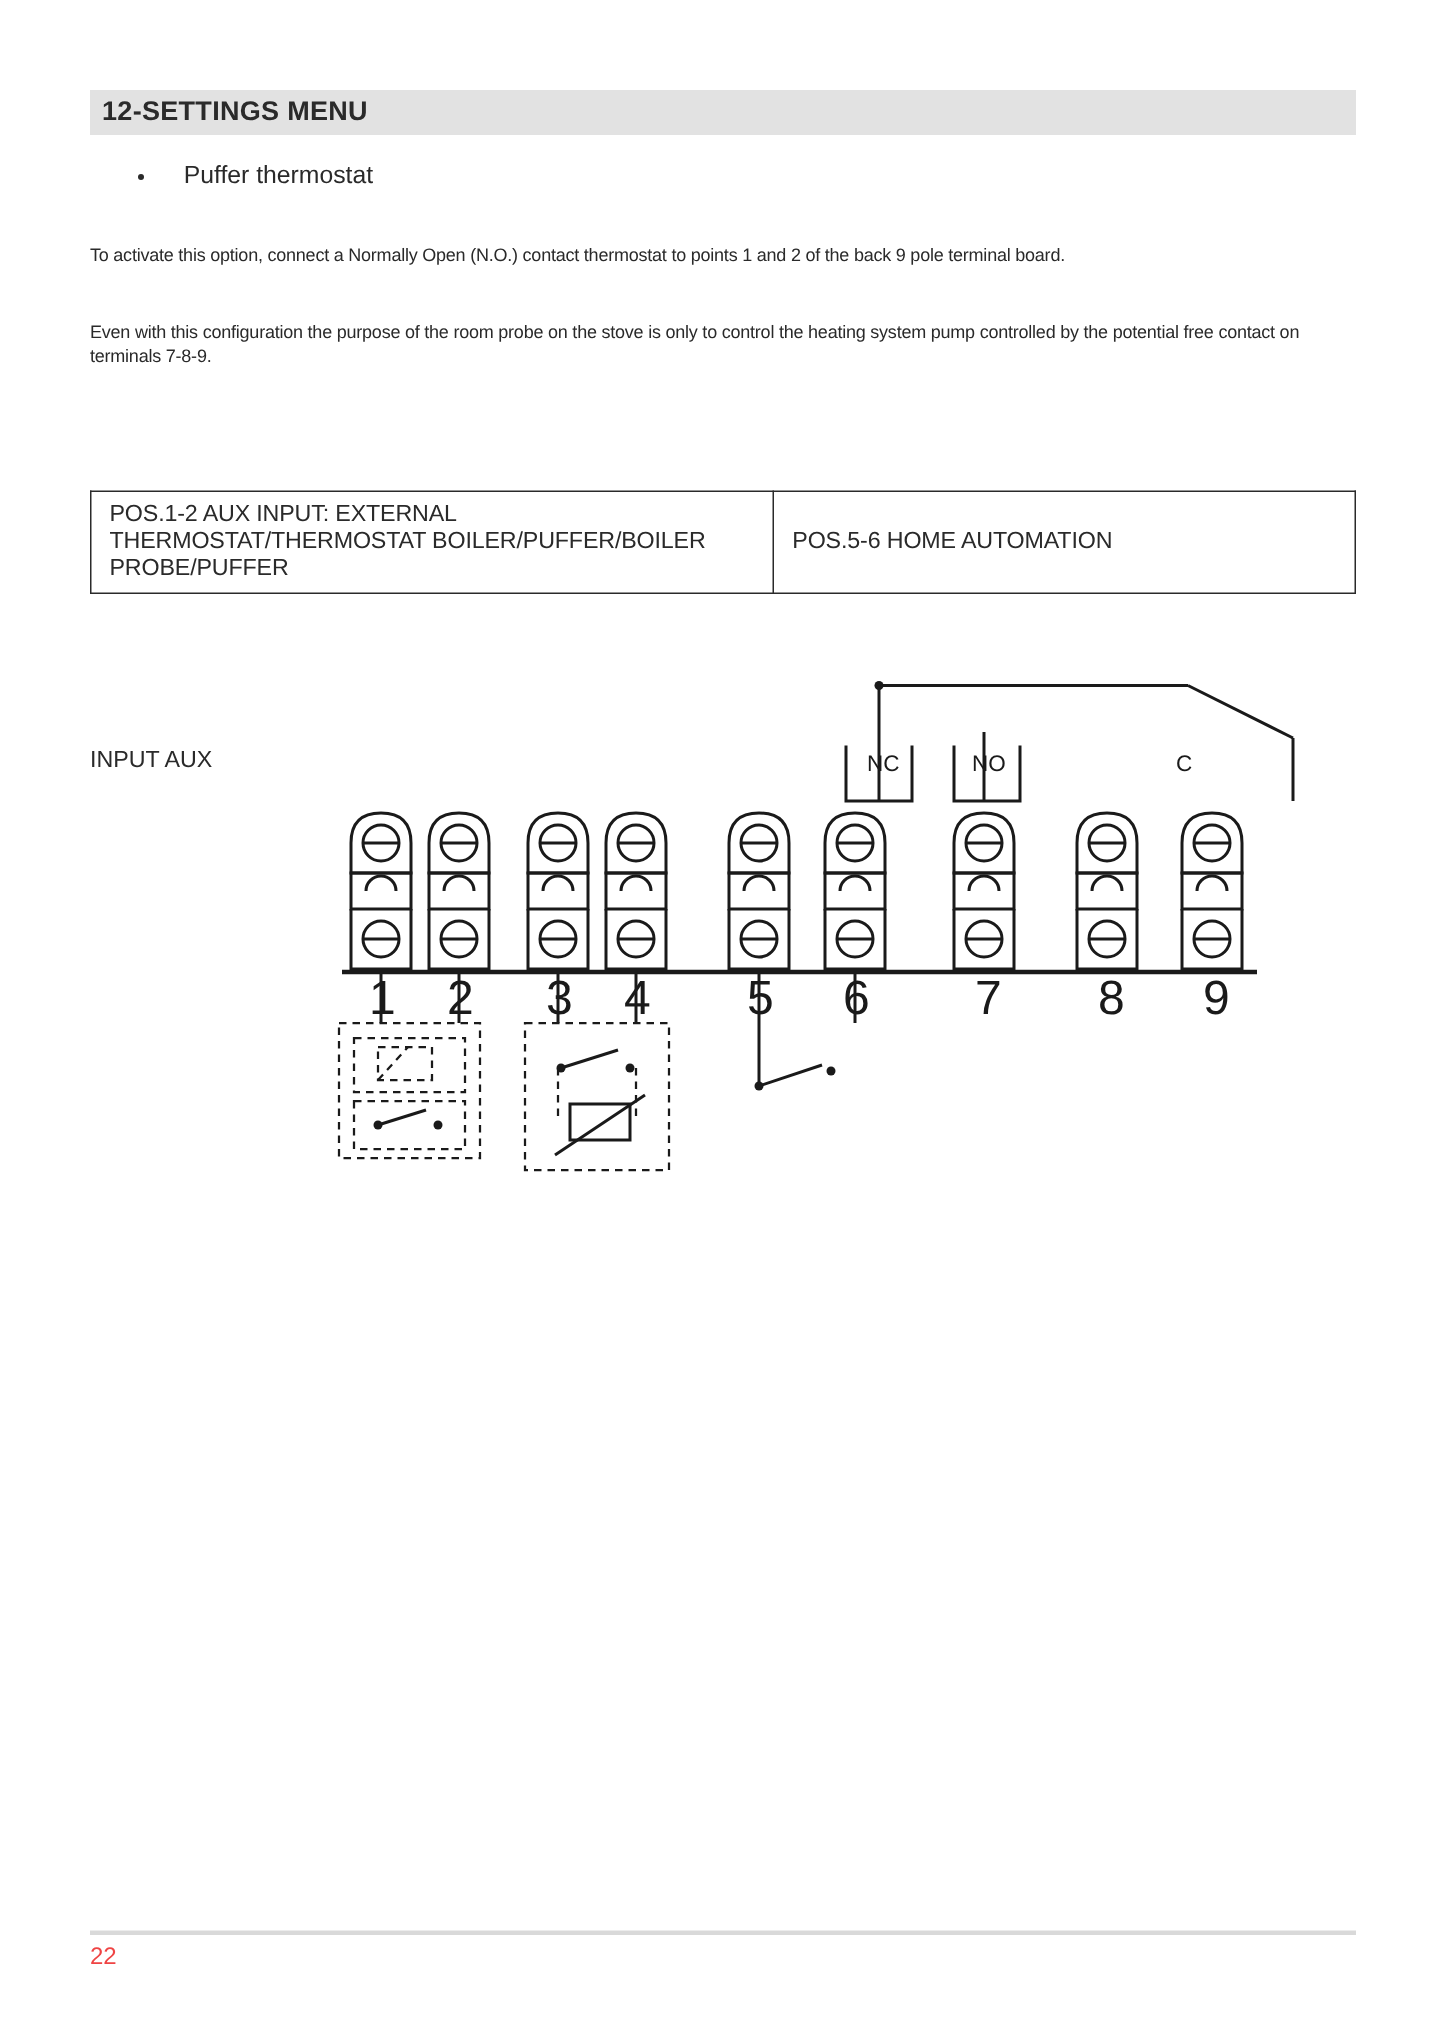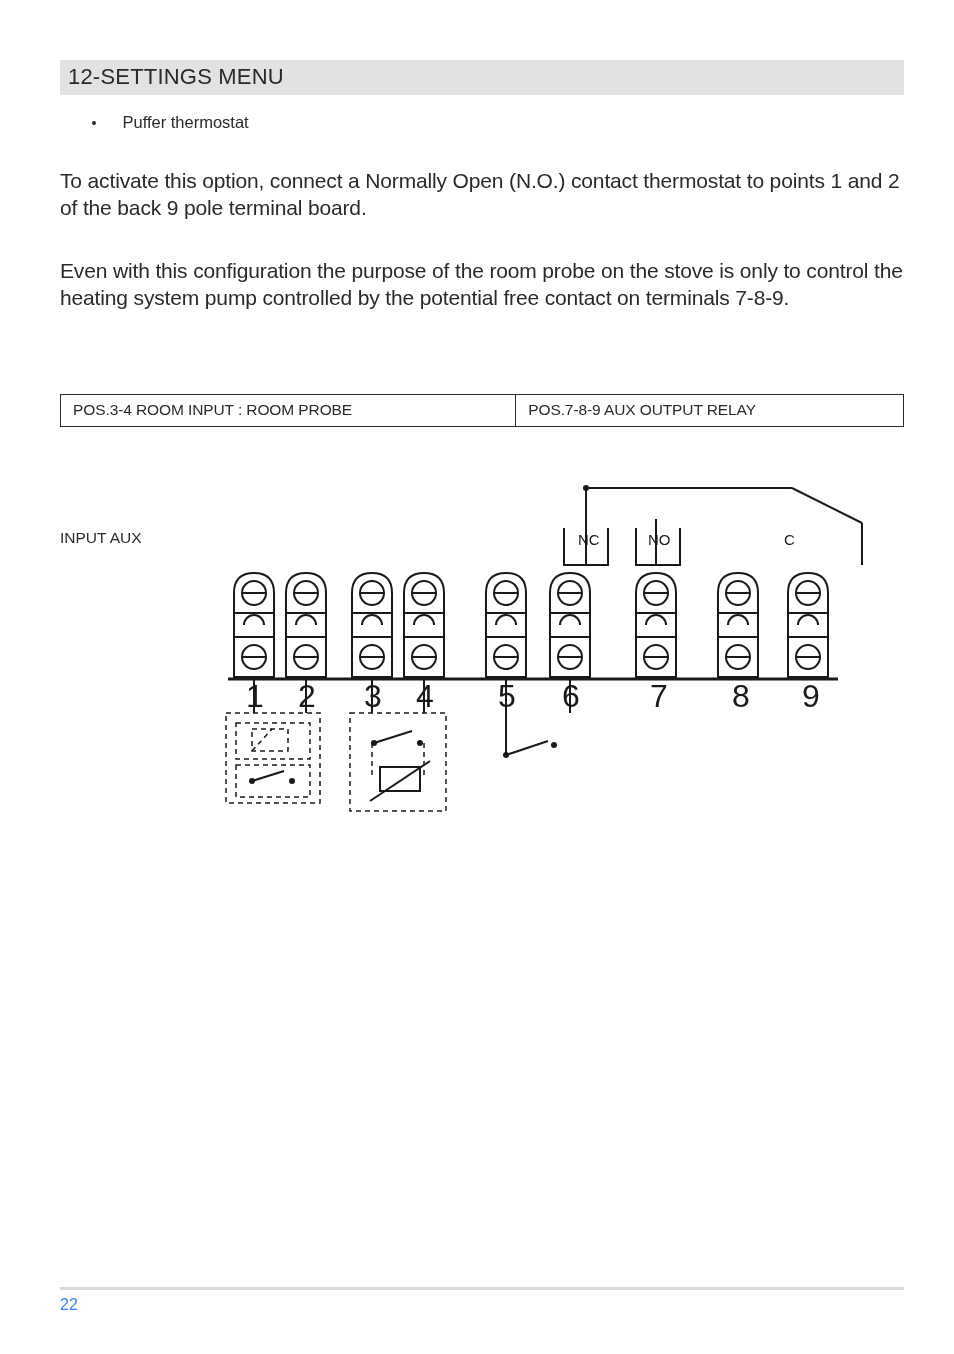--- a/index.html
+++ b/index.html
@@ -11,22 +11,22 @@
       color: #2a2a2a;
       padding: 60px 50px 40px 60px;
       position: relative;
     }
     .title-bar {
       background: #e2e2e2;
       padding: 4px 8px 5px 8px;
       margin-bottom: 18px;
     }
     .title-bar h1 {
-      font-size: 22px;
-      font-weight: 400;
+      font-size: 18px;
+      font-weight: 700;
       letter-spacing: 0.2px;
     }
     .bullet-row {
       padding-left: 32px;
       margin-bottom: 2px;
     }
     .bullet-row .dot {
       display: inline-block;
       width: 4px;
       height: 4px;
@@ -34,21 +34,21 @@
       border-radius: 50%;
       vertical-align: middle;
       margin-right: 22px;
     }
     .bullet-row .bl {
       font-weight: 400;
       font-size: 16.5px;
       vertical-align: middle;
     }
     .para {
-      font-size: 21px;
+      font-size: 12px;
       line-height: 1.28;
       letter-spacing: -0.15px;
       margin-top: 36px;
     }
     .tbl {
       border-collapse: collapse;
       width: 100%;
       margin-top: 82px;
       font-size: 15.5px;
     }
@@ -76,43 +76,43 @@
       right: 50px;
       bottom: 40px;
     }
     .footer .line {
       height: 3px;
       background: #d9d9d9;
       margin-bottom: 6px;
     }
     .footer .pg {
       font-size: 16px;
-      color: #3b82f6;
+      color: #ef4444;
     }
   </style>
 </head>
 <body>
 
 <div class="title-bar">
   <h1>12-SETTINGS MENU</h1>
 </div>
 
 <div class="bullet-row">
   <span class="dot"></span>
   <span class="bl">Puffer thermostat</span>
 </div>
 
 <p class="para">To activate this option, connect a Normally Open (N.O.) contact thermostat to points 1 and 2 of the back 9 pole terminal board.</p>
 <p class="para">Even with this configuration the purpose of the room probe on the stove is only to control the heating system pump controlled by the potential free contact on terminals 7-8-9.</p>
 
 <table class="tbl">
   <tbody>
-  <tr>
-    <td>POS.3-4 ROOM INPUT : ROOM PROBE</td>
-    <td>POS.7-8-9 AUX OUTPUT RELAY</td>
+      <tr>
+    <td>POS.1-2 AUX INPUT: EXTERNAL THERMOSTAT/THERMOSTAT BOILER/PUFFER/BOILER PROBE/PUFFER</td>
+    <td>POS.5-6 HOME AUTOMATION</td>
   </tr>
 </tbody>
   </table>
 
 <div class="diagram-wrap">
   <div class="diag-label">INPUT AUX</div>
 
   <svg class="diag-svg" width="680" height="350" viewBox="0 0 680 350">
     <style>
       .stk { stroke:#1a1a1a; stroke-width:2; fill:none; }

